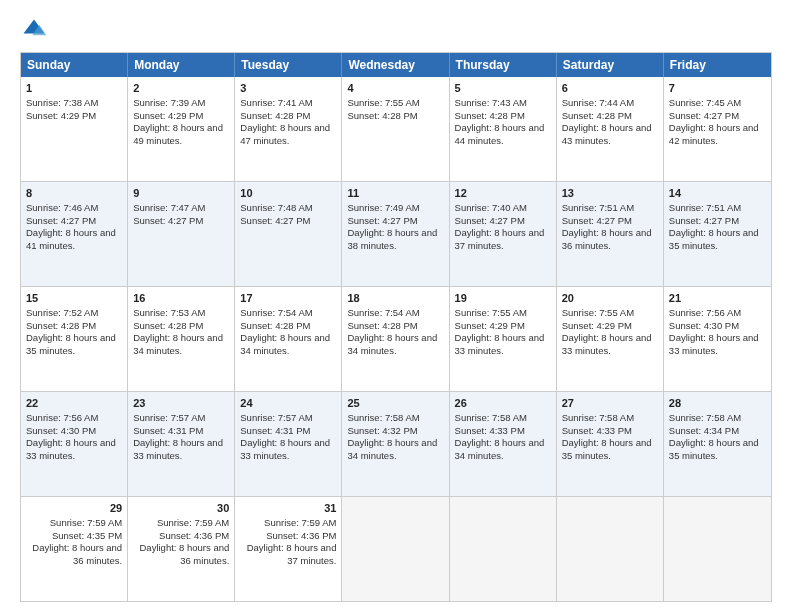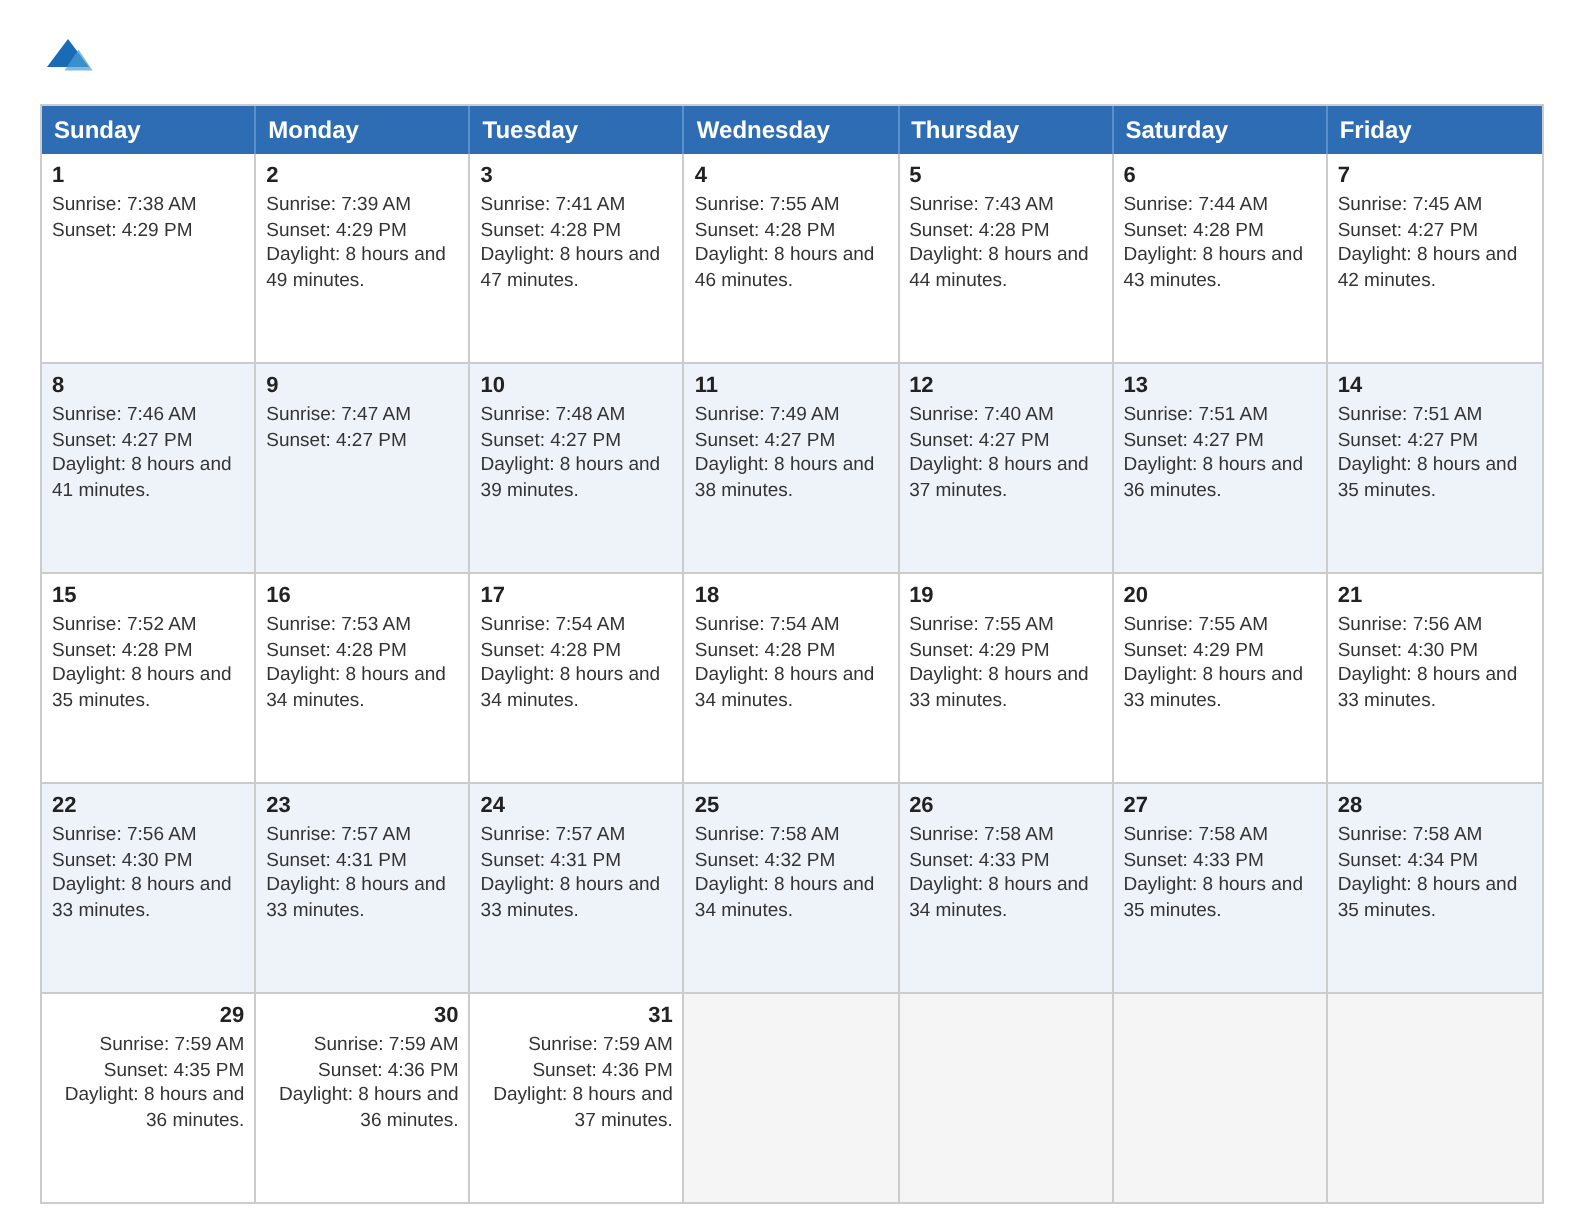--- a/index.html
+++ b/index.html
@@ -135,29 +135,29 @@
         <div class="cal-header-cell">Wednesday</div>
         <div class="cal-header-cell">Thursday</div>
         <div class="cal-header-cell">Saturday</div>
         <div class="cal-header-cell">Friday</div>
       </div>
     <div class="cal-body">
     <div class="cal-row">
           <div class="cal-cell"><span class="day-num">1</span><span>Sunrise: 7:38 AM</span><br><span>Sunset: 4:29 PM</span><br></div>
           <div class="cal-cell"><span class="day-num">2</span><span>Sunrise: 7:39 AM</span><br><span>Sunset: 4:29 PM</span><br><span>Daylight: 8 hours and 49 minutes.</span></div>
           <div class="cal-cell"><span class="day-num">3</span><span>Sunrise: 7:41 AM</span><br><span>Sunset: 4:28 PM</span><br><span>Daylight: 8 hours and 47 minutes.</span></div>
-          <div class="cal-cell"><span class="day-num">4</span><span>Sunrise: 7:55 AM</span><br><span>Sunset: 4:28 PM</span><br><span>Daylight: 8 hours and 46 minutes.</span></div>
+          <div class="cal-cell"><span class="day-num">4</span><span>Sunrise: 7:55 AM</span><br><span>Sunset: 4:28 PM</span><br></div>
           <div class="cal-cell"><span class="day-num">5</span><span>Sunrise: 7:43 AM</span><br><span>Sunset: 4:28 PM</span><br><span>Daylight: 8 hours and 44 minutes.</span></div>
           <div class="cal-cell"><span class="day-num">6</span><span>Sunrise: 7:44 AM</span><br><span>Sunset: 4:28 PM</span><br><span>Daylight: 8 hours and 43 minutes.</span></div>
           <div class="cal-cell"><span class="day-num">7</span><span>Sunrise: 7:45 AM</span><br><span>Sunset: 4:27 PM</span><br><span>Daylight: 8 hours and 42 minutes.</span></div>
         </div>
         <div class="cal-row">
           <div class="cal-cell alt-row"><span class="day-num">8</span><span>Sunrise: 7:46 AM</span><br><span>Sunset: 4:27 PM</span><br><span>Daylight: 8 hours and 41 minutes.</span></div>
           <div class="cal-cell alt-row"><span class="day-num">9</span><span>Sunrise: 7:47 AM</span><br><span>Sunset: 4:27 PM</span><br></div>
-          <div class="cal-cell alt-row"><span class="day-num">10</span><span>Sunrise: 7:48 AM</span><br><span>Sunset: 4:27 PM</span><br><span>Daylight: 8 hours and 39 minutes.</span></div>
+          <div class="cal-cell alt-row"><span class="day-num">10</span><span>Sunrise: 7:48 AM</span><br><span>Sunset: 4:27 PM</span><br></div>
           <div class="cal-cell alt-row"><span class="day-num">11</span><span>Sunrise: 7:49 AM</span><br><span>Sunset: 4:27 PM</span><br><span>Daylight: 8 hours and 38 minutes.</span></div>
           <div class="cal-cell alt-row"><span class="day-num">12</span><span>Sunrise: 7:40 AM</span><br><span>Sunset: 4:27 PM</span><br><span>Daylight: 8 hours and 37 minutes.</span></div>
           <div class="cal-cell alt-row"><span class="day-num">13</span><span>Sunrise: 7:51 AM</span><br><span>Sunset: 4:27 PM</span><br><span>Daylight: 8 hours and 36 minutes.</span></div>
           <div class="cal-cell alt-row"><span class="day-num">14</span><span>Sunrise: 7:51 AM</span><br><span>Sunset: 4:27 PM</span><br><span>Daylight: 8 hours and 35 minutes.</span></div>
         </div>
         <div class="cal-row">
           <div class="cal-cell"><span class="day-num">15</span><span>Sunrise: 7:52 AM</span><br><span>Sunset: 4:28 PM</span><br><span>Daylight: 8 hours and 35 minutes.</span></div>
           <div class="cal-cell"><span class="day-num">16</span><span>Sunrise: 7:53 AM</span><br><span>Sunset: 4:28 PM</span><br><span>Daylight: 8 hours and 34 minutes.</span></div>
           <div class="cal-cell"><span class="day-num">17</span><span>Sunrise: 7:54 AM</span><br><span>Sunset: 4:28 PM</span><br><span>Daylight: 8 hours and 34 minutes.</span></div>
           <div class="cal-cell"><span class="day-num">18</span><span>Sunrise: 7:54 AM</span><br><span>Sunset: 4:28 PM</span><br><span>Daylight: 8 hours and 34 minutes.</span></div>

